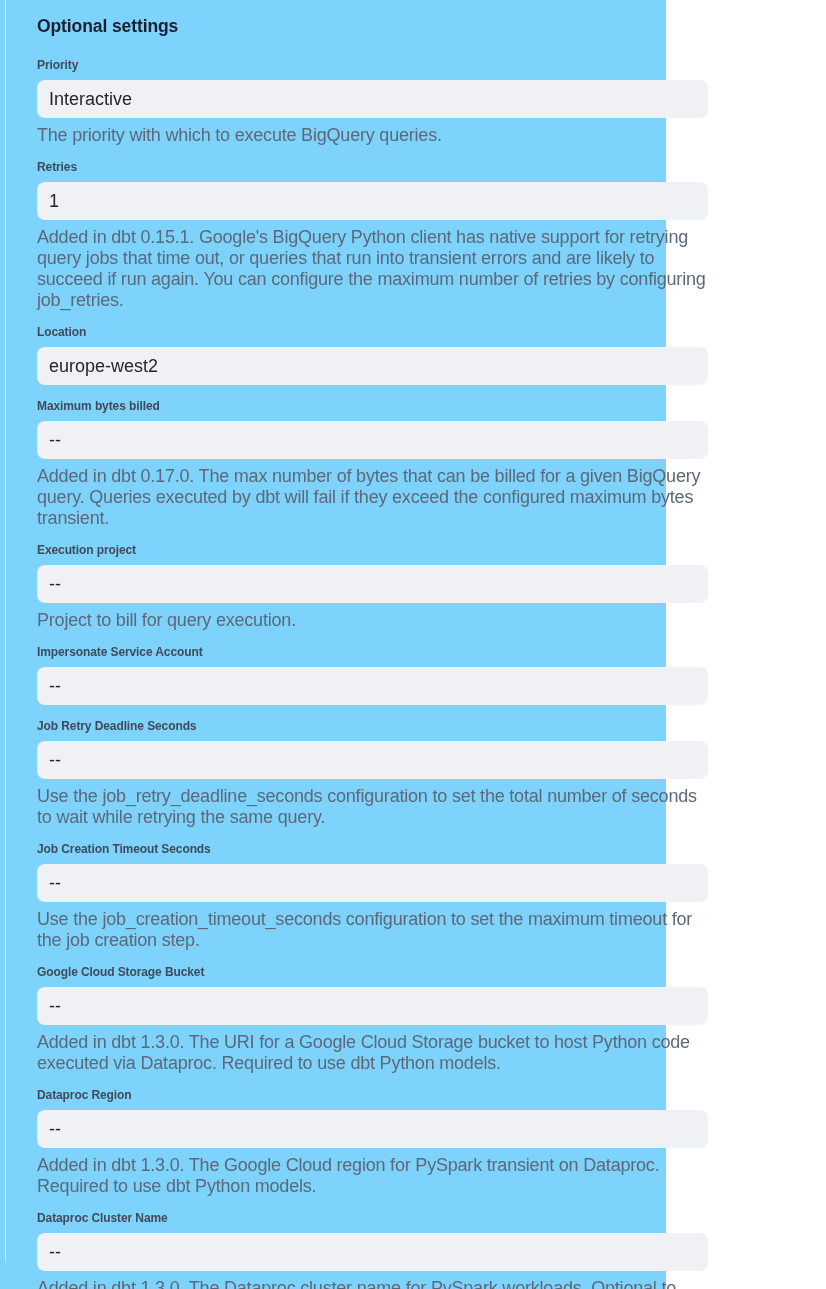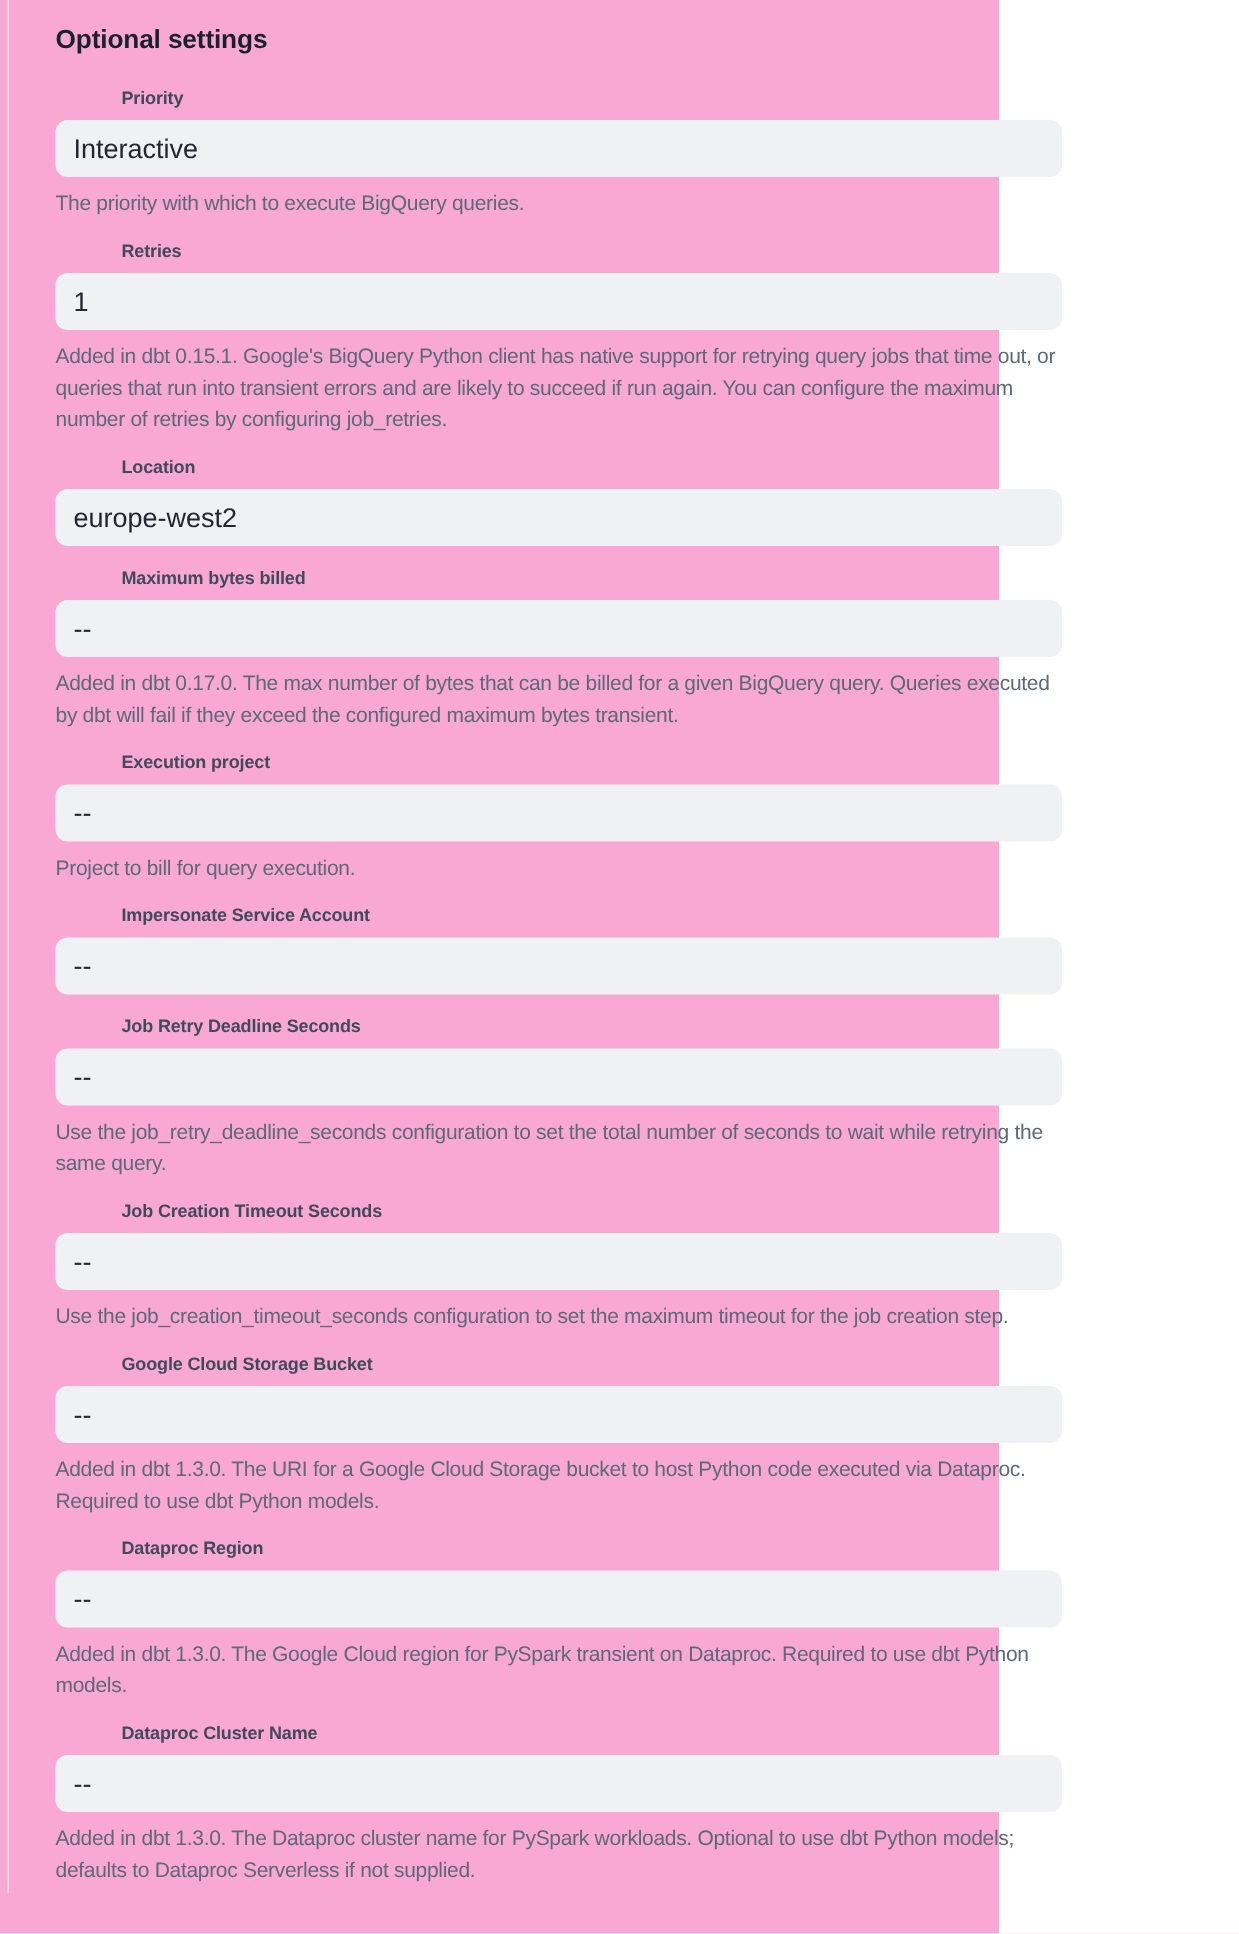--- a/index.html
+++ b/index.html
@@ -9,21 +9,21 @@
     background: #ffffff;
     width: 826px;
     height: 1289px;
     overflow: hidden;
     font-family: "Liberation Sans", sans-serif;
   }
   .panel {
     position: relative;
     width: 666px;
     height: 1289px;
-    background: #f9a8d4;
+    background: #7dd3fc;
   }
   .left-border {
     position: absolute;
     left: 5px;
     top: 0;
     width: 1px;
     height: 1262px;
     background: #e2e4e8;
   }
   .content {
@@ -43,39 +43,38 @@
     margin-bottom: 14px;
   }
   .field-label {
     display: block;
     font-size: 12px;
     line-height: 14px;
     font-weight: 700;
     color: #404a5a;
     margin-bottom: 8px;
     letter-spacing: -0.1px;
-    margin-left: 44px;
   }
   .field-input {
     width: 671px;
     height: 38px;
     background: #f0f1f4;
     border-radius: 8px;
     display: flex;
     align-items: center;
     padding: 0 12px;
     cursor: default;
   }
   .field-value {
     font-size: 18px;
     color: #23272f;
   }
   .field-help {
     margin: 7px 0 0 0;
-    font-size: 14px;
+    font-size: 18px;
     line-height: 21px;
     color: #5d6878;
     letter-spacing: -0.2px;
   }
 </style>
 </head>
 <body>
 
 <div class="panel">
   <div class="left-border"></div>

